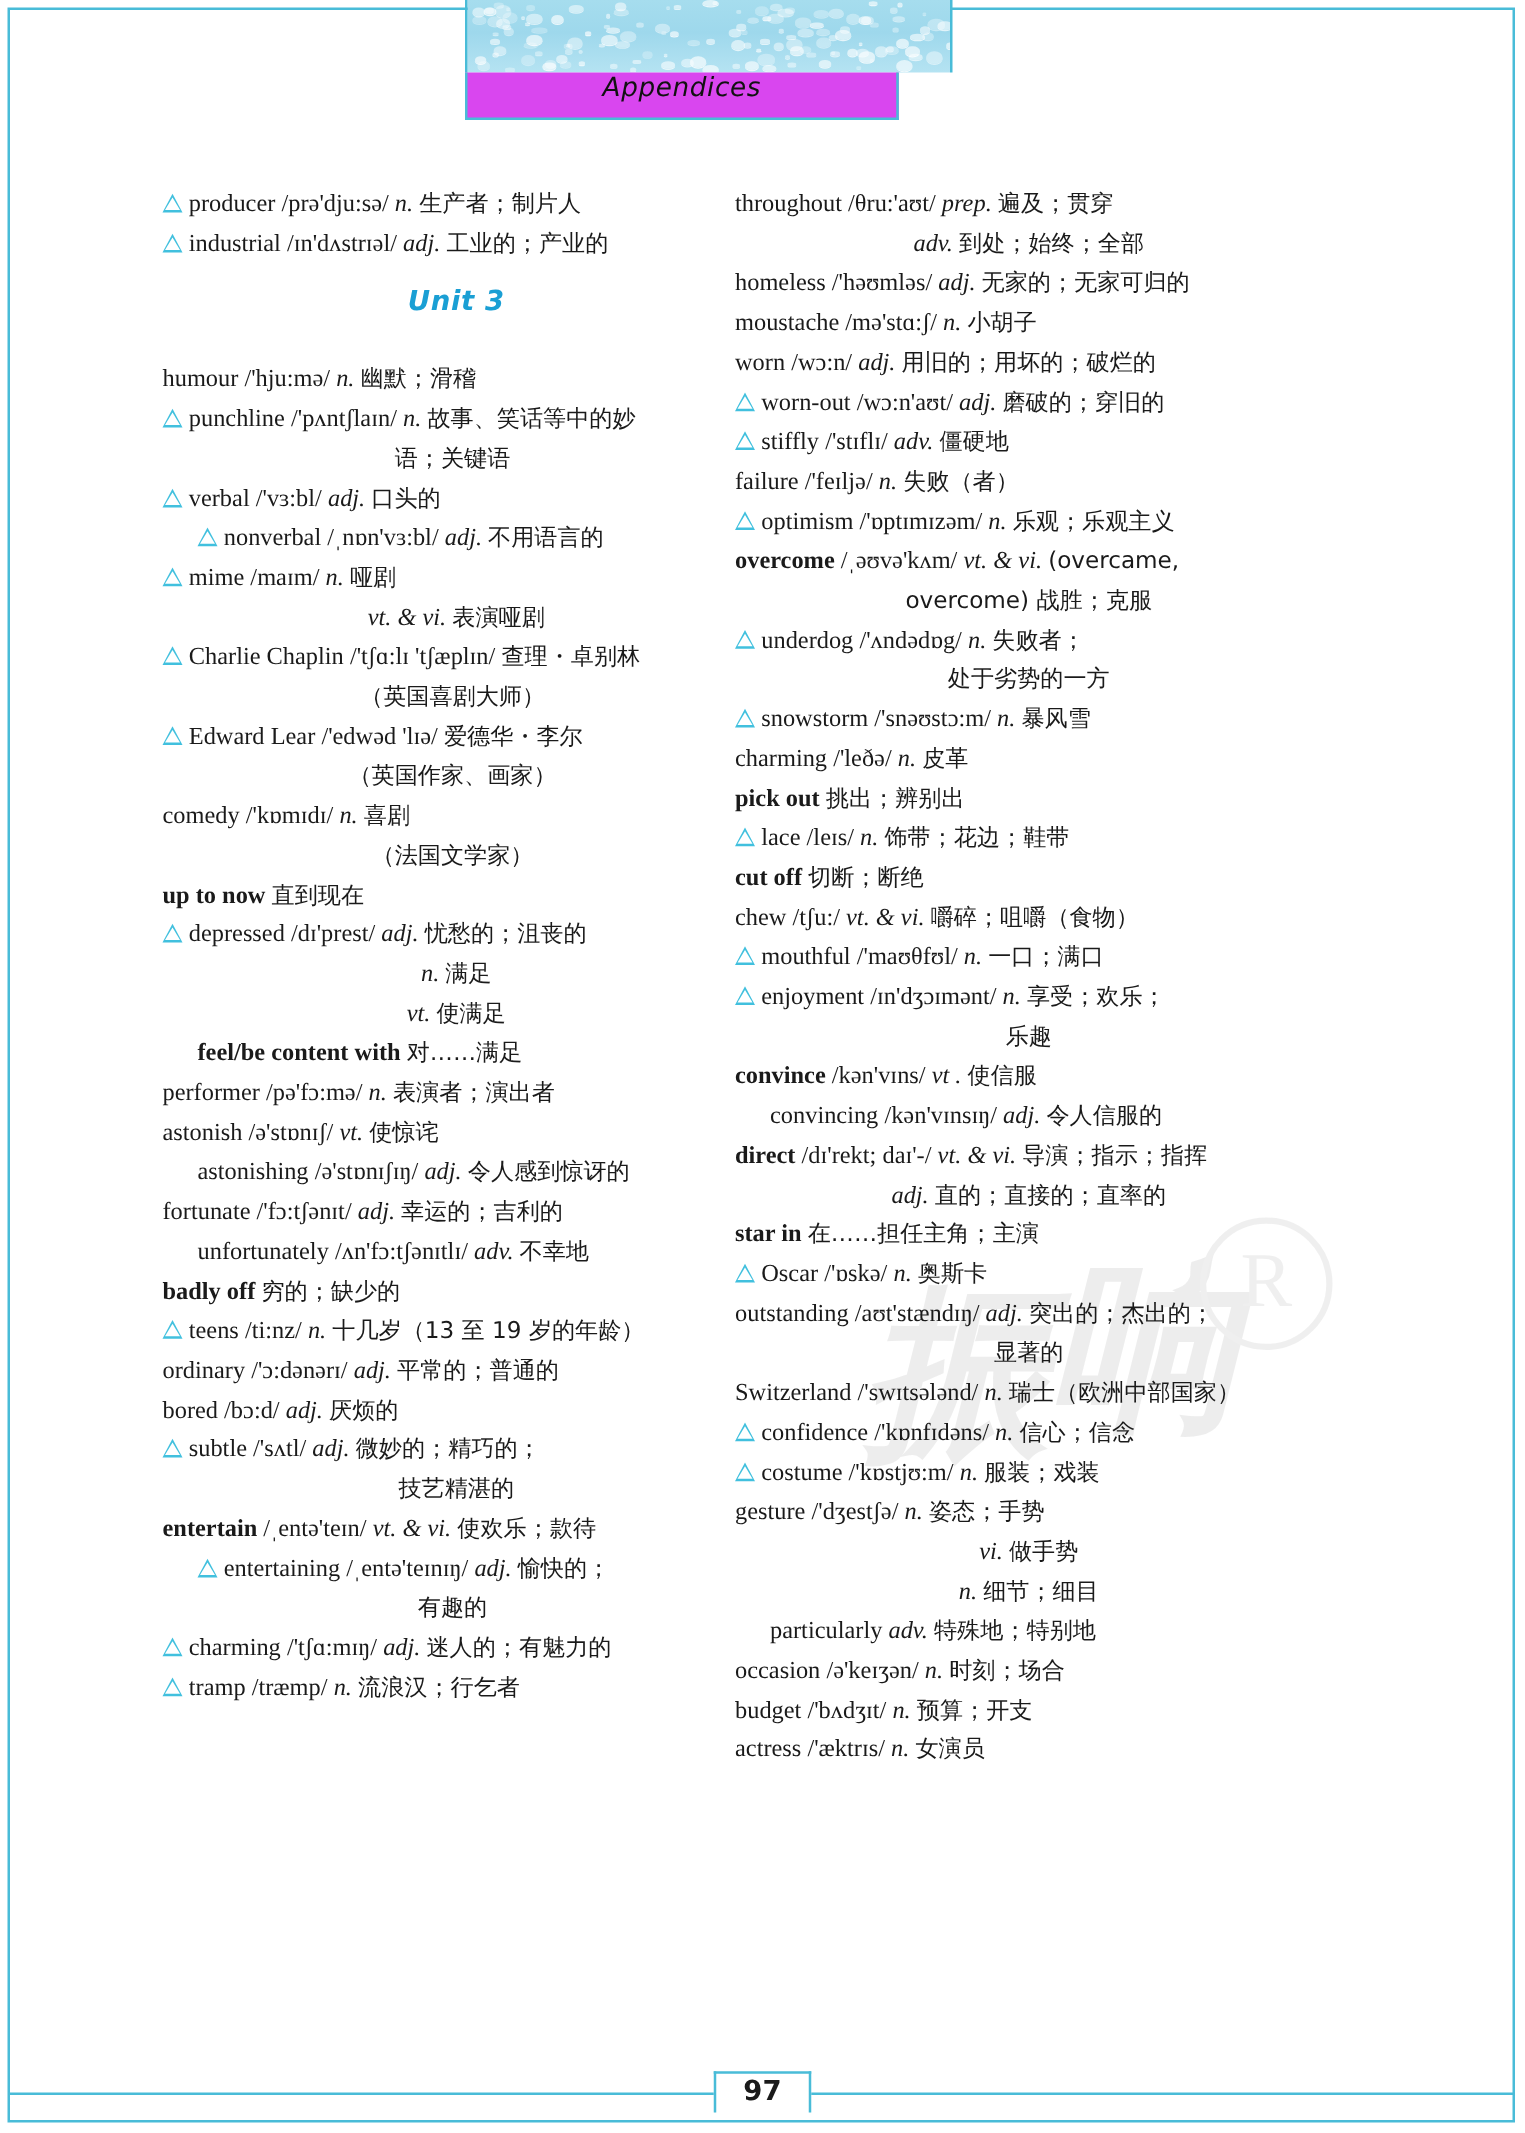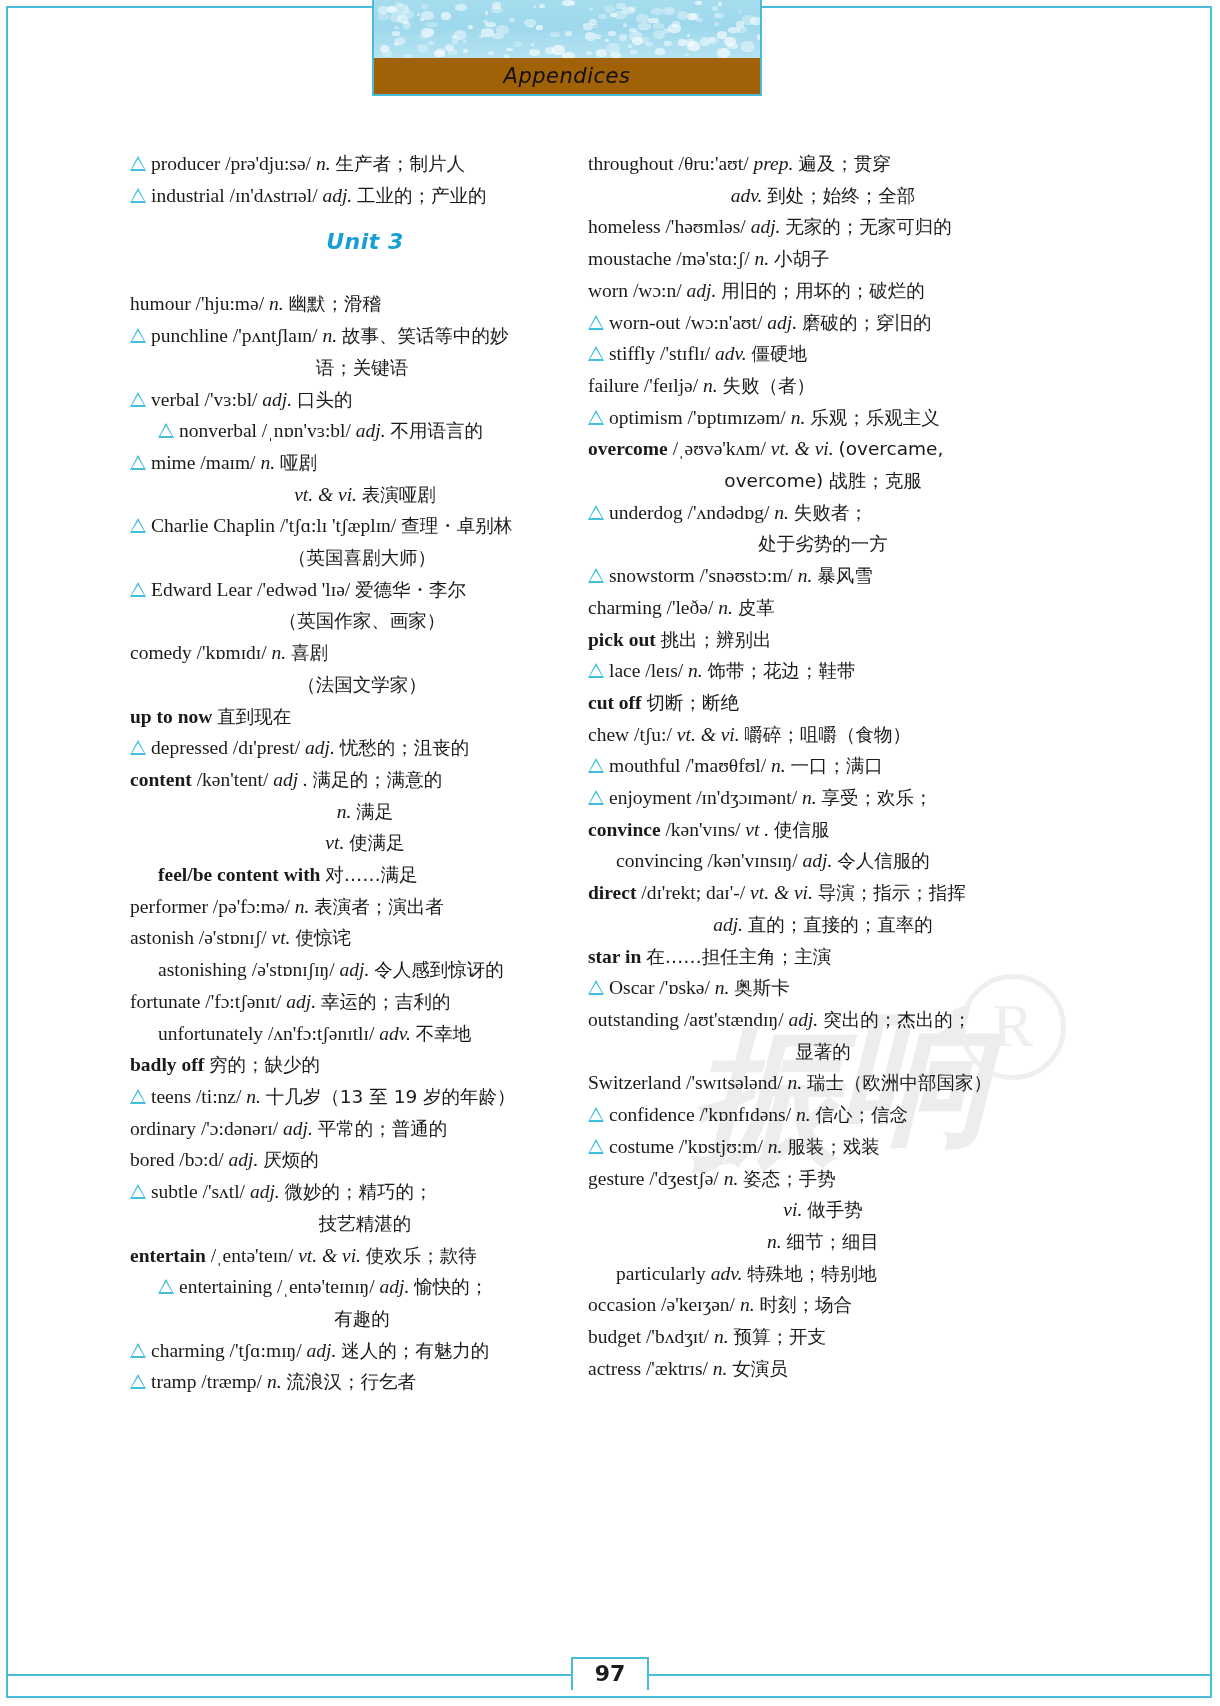--- a/index.html
+++ b/index.html
@@ -49,28 +49,27 @@
   
   .bub {
     position: absolute;
     border-radius: 50%;
     background: rgba(255,255,255,0.72);
     box-shadow: 0 1px 0 rgba(255,255,255,0.9);
   }
   #header-title-box {
     position: absolute;
     left: 0; top: 58px;
-    width: 390px;
+    width: 347px;
     height: 38px;
     border: 2px solid #49bcd8;
     border-top: none;
     box-sizing: border-box;
-    background: #a16207;
+    background: #d946ef;
     display: flex;
-    align-items: center;
     justify-content: center;
   }
   #header-title-box .title-text {
     font-family: "DejaVu Sans", sans-serif;
     font-style: italic;
     font-size: 21px;
     letter-spacing: 0.5px;
     color: #111;
   }
 
@@ -383,21 +382,20 @@
       <div class="entry ind-0"><span class="tri"><span class="tri-inner"></span></span><span class="hw">mime </span><span class="ph">/maɪm/ </span><span class="pos">n. </span><span class="cn">哑剧</span></div>
       <div class="entry cont-mid"><span class="pos">vt. &amp; vi. </span><span class="cn">表演哑剧</span></div>
       <div class="entry ind-0"><span class="tri"><span class="tri-inner"></span></span><span class="hw">Charlie Chaplin </span><span class="ph">/'tʃɑ:lɪ 'tʃæplɪn/ </span><span class="cn">查理・卓别林</span></div>
       <div class="entry cont"><span class="cn">（英国喜剧大师）</span></div>
       <div class="entry ind-0"><span class="tri"><span class="tri-inner"></span></span><span class="hw">Edward Lear </span><span class="ph">/'edwəd 'lɪə/ </span><span class="cn">爱德华・李尔</span></div>
       <div class="entry cont"><span class="cn">（英国作家、画家）</span></div>
       <div class="entry ind-0"><span class="hw">comedy </span><span class="ph">/'kɒmɪdɪ/ </span><span class="pos">n. </span><span class="cn">喜剧</span></div>
       <div class="entry cont"><span class="cn">（法国文学家）</span></div>
       <div class="entry ind-0"><span class="hw bold">up to now </span><span class="cn">直到现在</span></div>
       <div class="entry ind-0"><span class="tri"><span class="tri-inner"></span></span><span class="hw">depressed </span><span class="ph">/dɪ'prest/ </span><span class="pos">adj. </span><span class="cn">忧愁的；沮丧的</span></div>
-      <div class="entry ind-0"><span class="hw bold">content </span><span class="ph">/kən'tent/ </span><span class="pos">adj . </span><span class="cn">满足的；满意的</span></div>
       <div class="entry cont-mid"><span class="pos">n. </span><span class="cn">满足</span></div>
       <div class="entry cont-mid"><span class="pos">vt. </span><span class="cn">使满足</span></div>
       <div class="entry ind-1"><span class="hw bold">feel/be content with </span><span class="cn">对……满足</span></div>
       <div class="entry ind-0"><span class="hw">performer </span><span class="ph">/pə'fɔ:mə/ </span><span class="pos">n. </span><span class="cn">表演者；演出者</span></div>
       <div class="entry ind-0"><span class="hw">astonish </span><span class="ph">/ə'stɒnɪʃ/ </span><span class="pos">vt. </span><span class="cn">使惊诧</span></div>
       <div class="entry ind-1"><span class="hw">astonishing </span><span class="ph">/ə'stɒnɪʃɪŋ/ </span><span class="pos">adj. </span><span class="cn">令人感到惊讶的</span></div>
       <div class="entry ind-0"><span class="hw">fortunate </span><span class="ph">/'fɔ:tʃənɪt/ </span><span class="pos">adj. </span><span class="cn">幸运的；吉利的</span></div>
       <div class="entry ind-1"><span class="hw">unfortunately </span><span class="ph">/ʌn'fɔ:tʃənɪtlɪ/ </span><span class="pos">adv. </span><span class="cn">不幸地</span></div>
       <div class="entry ind-0"><span class="hw bold">badly off </span><span class="cn">穷的；缺少的</span></div>
       <div class="entry ind-0"><span class="tri"><span class="tri-inner"></span></span><span class="hw">teens </span><span class="ph">/ti:nz/ </span><span class="pos">n. </span><span class="cn">十几岁（13 至 19 岁的年龄）</span></div>
@@ -426,20 +424,21 @@
       <div class="entry ind-0"><span class="tri"><span class="tri-inner"></span></span><span class="hw">underdog </span><span class="ph">/'ʌndədɒg/ </span><span class="pos">n. </span><span class="cn">失败者；</span></div>
       <div class="entry cont-mid"><span class="cn">处于劣势的一方</span></div>
       <div class="entry ind-0"><span class="tri"><span class="tri-inner"></span></span><span class="hw">snowstorm </span><span class="ph">/'snəʊstɔ:m/ </span><span class="pos">n. </span><span class="cn">暴风雪</span></div>
       <div class="entry ind-0"><span class="hw">charming </span><span class="ph">/'leðə/ </span><span class="pos">n. </span><span class="cn">皮革</span></div>
       <div class="entry ind-0"><span class="hw bold">pick out </span><span class="cn">挑出；辨别出</span></div>
       <div class="entry ind-0"><span class="tri"><span class="tri-inner"></span></span><span class="hw">lace </span><span class="ph">/leɪs/ </span><span class="pos">n. </span><span class="cn">饰带；花边；鞋带</span></div>
       <div class="entry ind-0"><span class="hw bold">cut off </span><span class="cn">切断；断绝</span></div>
       <div class="entry ind-0"><span class="hw">chew </span><span class="ph">/tʃu:/ </span><span class="pos">vt. &amp; vi. </span><span class="cn">嚼碎；咀嚼（食物）</span></div>
       <div class="entry ind-0"><span class="tri"><span class="tri-inner"></span></span><span class="hw">mouthful </span><span class="ph">/'maʊθfʊl/ </span><span class="pos">n. </span><span class="cn">一口；满口</span></div>
       <div class="entry ind-0"><span class="tri"><span class="tri-inner"></span></span><span class="hw">enjoyment </span><span class="ph">/ɪn'dʒɔɪmənt/ </span><span class="pos">n. </span><span class="cn">享受；欢乐；</span></div>
+      <div class="entry cont-mid"><span class="cn">乐趣</span></div>
       <div class="entry ind-0"><span class="hw bold">convince </span><span class="ph">/kən'vɪns/ </span><span class="pos">vt . </span><span class="cn">使信服</span></div>
       <div class="entry ind-1"><span class="hw">convincing </span><span class="ph">/kən'vɪnsɪŋ/ </span><span class="pos">adj. </span><span class="cn">令人信服的</span></div>
       <div class="entry ind-0"><span class="hw bold">direct </span><span class="ph">/dɪ'rekt; daɪ'-/ </span><span class="pos">vt. &amp; vi. </span><span class="cn">导演；指示；指挥</span></div>
       <div class="entry cont-mid"><span class="pos">adj. </span><span class="cn">直的；直接的；直率的</span></div>
       <div class="entry ind-0"><span class="hw bold">star in </span><span class="cn">在……担任主角；主演</span></div>
       <div class="entry ind-0"><span class="tri"><span class="tri-inner"></span></span><span class="hw">Oscar </span><span class="ph">/'ɒskə/ </span><span class="pos">n. </span><span class="cn">奥斯卡</span></div>
       <div class="entry ind-0"><span class="hw">outstanding </span><span class="ph">/aʊt'stændɪŋ/ </span><span class="pos">adj. </span><span class="cn">突出的；杰出的；</span></div>
       <div class="entry cont-mid"><span class="cn">显著的</span></div>
       <div class="entry ind-0"><span class="hw">Switzerland </span><span class="ph">/'swɪtsələnd/ </span><span class="pos">n. </span><span class="cn">瑞士（欧洲中部国家）</span></div>
       <div class="entry ind-0"><span class="tri"><span class="tri-inner"></span></span><span class="hw">confidence </span><span class="ph">/'kɒnfɪdəns/ </span><span class="pos">n. </span><span class="cn">信心；信念</span></div>

